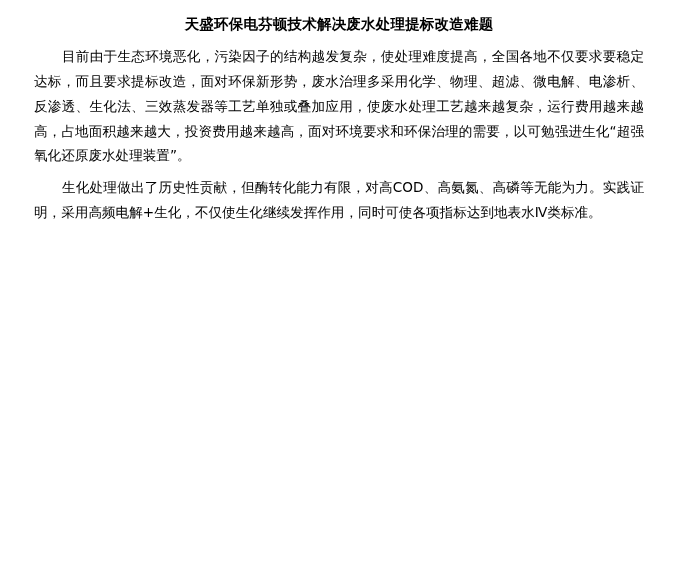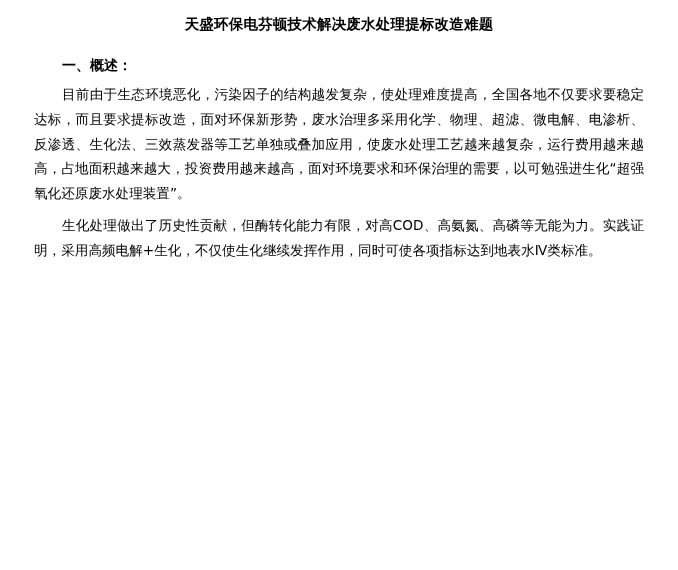--- a/index.html
+++ b/index.html
@@ -59,18 +59,17 @@
 </style>
 </head>
 <body>
 
 <div class="page">
 
   <div class="title-wrap">
     <div class="doc-title">天盛环保电芬顿技术解决废水处理提标改造难题</div>
   </div>
 
-  <div class="section-heading">一、概述：</div>
 
   <p class="para">目前由于生态环境恶化，污染因子的结构越发复杂，使处理难度提高，全国各地不仅要求要稳定达标，而且要求提标改造，面对环保新形势，废水治理多采用化学、物理、超滤、微电解、电渗析、反渗透、生化法、三效蒸发器等工艺单独或叠加应用，使废水处理工艺越来越复杂，运行费用越来越高，占地面积越来越大，投资费用越来越高，面对环境要求和环保治理的需要，以可勉强进生化“超强氧化还原废水处理装置”。</p>
   <p class="para">生化处理做出了历史性贡献，但酶转化能力有限，对高COD、高氨氮、高磷等无能为力。实践证明，采用高频电解+生化，不仅使生化继续发挥作用，同时可使各项指标达到地表水Ⅳ类标准。</p>
 
 </div>
 
 </body></html>

